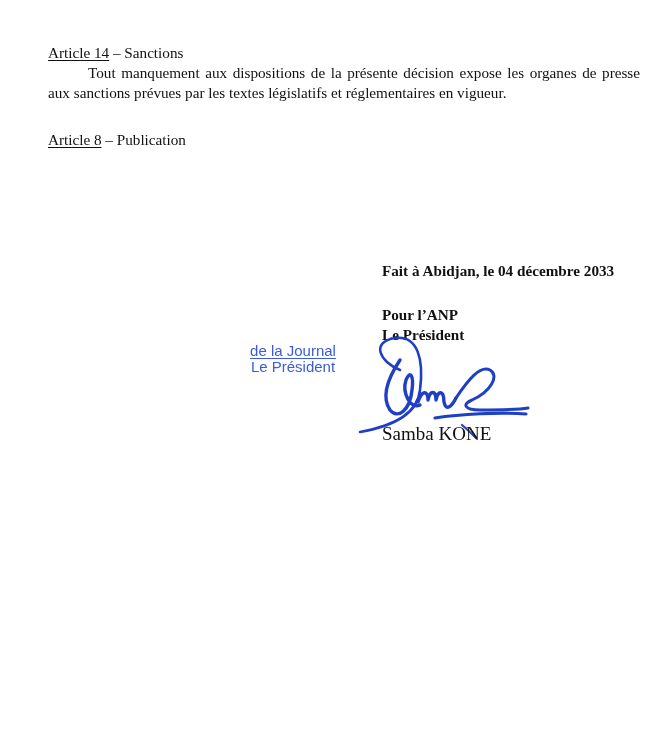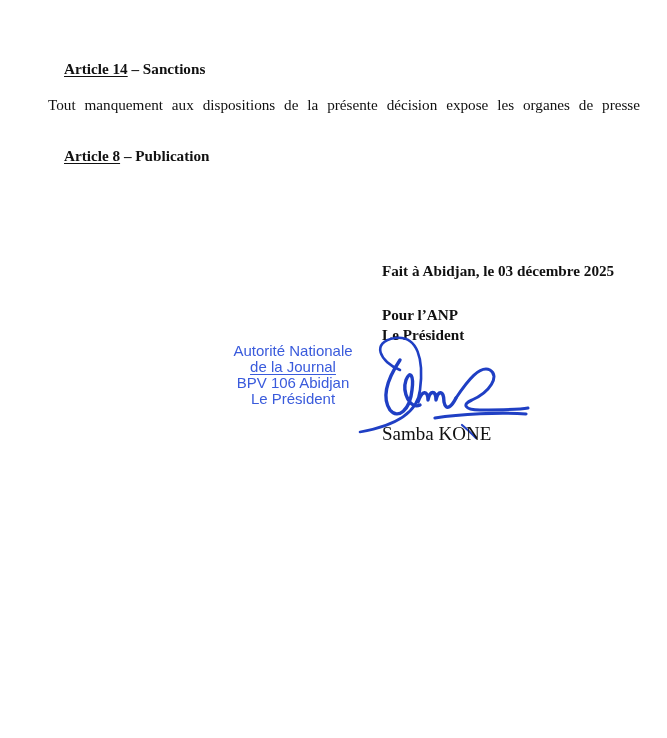--- a/index.html
+++ b/index.html
@@ -1,24 +1,24 @@
 <!DOCTYPE html>
 <html><head>
   <meta charset="utf-8">
   <style>
     html, body { margin: 0; padding: 0; background: #ffffff; }
     body { width: 667px; height: 738px; position: relative; overflow: hidden; }
     .page { position: absolute; left: 0; top: 0; width: 667px; height: 738px; background: #ffffff; color: #111; font-family: "Liberation Serif", serif; }
     .article { position: absolute; left: 48px; width: 592px; font-size: 15.2px; line-height: 20px; }
     .article-14 { top: 43px; }
     .article-15 { top: 130px; }
-    .heading { font-weight: bold; margin: 16px; height: 20px; }
+    .heading { font-weight: normal; margin: 0; height: 20px; }
     .heading .num { text-decoration: underline; text-underline-offset: 2px; }
     .body-text { margin: 0; text-align: justify; text-align-last: left; }
-    .art14-body .l1 { display: block; text-align: justify; text-align-last: justify; }
+    .art14-body .l1 { display: block; text-align: justify; text-align-last: justify; margin-left: 40px; }
     .art15-body .l1 { display: block; text-align: justify; text-align-last: justify; }
     .line { display: block; }
     .signoff { position: absolute; left: 382px; font-family: "Liberation Serif", serif; font-weight: bold; font-size: 15.2px; color: #111; white-space: nowrap; }
     .fait { top: 262px; }
     .pour { top: 306px; }
     .president { top: 326px; }
     .name { position: absolute; left: 382px; top: 423px; font-family: "Liberation Serif", serif; font-size: 19px; color: #111; white-space: nowrap; }
     .stamp { position: absolute; left: 218px; top: 343px; width: 150px; font-family: "Liberation Sans", sans-serif; font-size: 15px; line-height: 16px; color: #3a5bdc; text-align: center; }
     .stamp .s-line { display: block; white-space: nowrap; }
     .stamp .underline { text-decoration: underline; text-underline-offset: 2px; }
@@ -28,37 +28,36 @@
 <body>
 
 <div class="page">
 
   <div class="article article-14">
     <p class="heading">
       <span class="num">Article 14</span><span> – </span><span>Sanctions</span>
     </p>
     <p class="body-text art14-body">
       <span class="l1">Tout manquement aux dispositions de la présente décision expose les organes de presse</span>
+      <span class="line">aux sanctions prévues par les textes législatifs et réglementaires en vigueur.</span>
     </p>
   </div>
 
   <div class="article article-15">
     <p class="heading">
       <span class="num">Article 8</span><span> – </span><span>Publication</span>
     </p>
   </div>
 
-  <div class="signoff fait">Fait à Abidjan, le 03 décembre 2025</div>
+  <div class="signoff fait">Fait à Abidjan, le 04 décembre 2033</div>
   <div class="signoff pour">Pour l’ANP</div>
   <div class="signoff president">Le Président</div>
 
   <div class="stamp">
-    <span class="s-line">Autorité Nationale</span>
     <span class="s-line underline">de la Journal</span>
-    <span class="s-line">BPV 106 Abidjan</span>
     <span class="s-line">Le Président</span>
   </div>
 
   <svg class="signature" viewBox="0 0 190 110" xmlns="http://www.w3.org/2000/svg">
     <g fill="none" stroke="#1f3fc4" stroke-linecap="round" stroke-linejoin="round">
 
       <path d="M20 102 C 60 95, 78 80, 80 60 C 84 30, 78 5, 55 8 C 30 12, 40 32, 60 40" stroke-width="2.6"></path>
 
       <path d="M60 30 C 50 45, 40 65, 50 80 C 58 90, 70 80, 72 60 C 74 45, 70 40, 66 50 C 62 62, 70 80, 80 75" stroke-width="3.4"></path>
 

